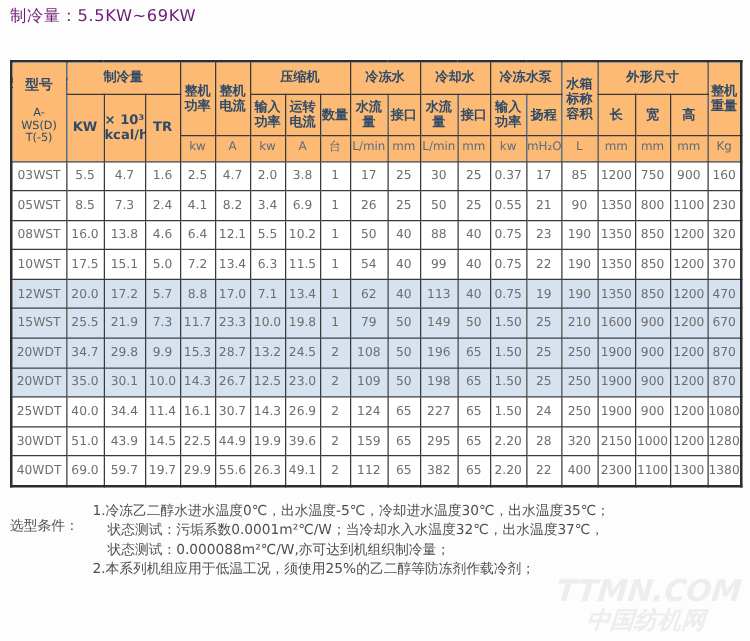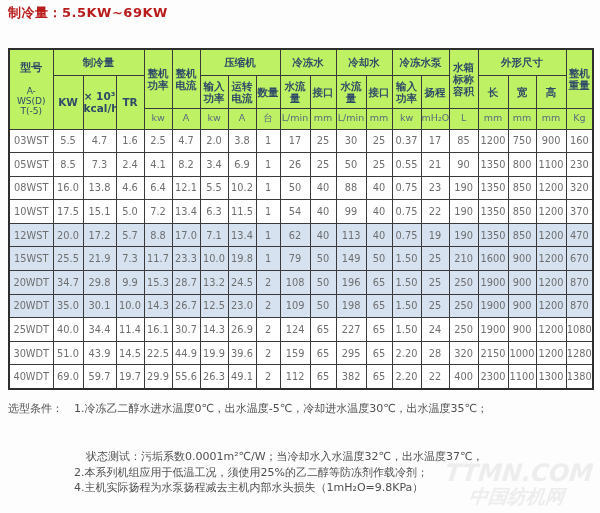--- a/index.html
+++ b/index.html
@@ -3,37 +3,37 @@
 <meta charset="utf-8">
 <style>
   html,body{margin:0;padding:0;}
   body{
     width:600px;height:513px;position:relative;overflow:hidden;
     background:#fdfdfd;
     font-family:"DejaVu Sans","Liberation Sans",sans-serif;
   }
   .doc-title{
     position:absolute;top:4px;left:8px;
-    font-size:13px;font-weight:bold;color:#b91c1c;letter-spacing:.5px;
+    font-size:13px;font-weight:normal;color:#701a75;letter-spacing:.5px;
   }
   .doc-legend{
     position:absolute;top:23px;left:8px;
     font-size:11.5px;color:#4a4a4a;letter-spacing:.2px;margin-top:36px;
   }
   table.spec{
     position:absolute;top:48px;left:8px;width:584px;
     border-collapse:collapse;table-layout:fixed;
     border:2px solid #2e2e2e;
   }
   .spec th,.spec td{
     border:1px solid #3a3a3a;text-align:center;vertical-align:middle;
     padding:0;overflow:hidden;
   }
   .spec thead th{
-    background:#bef264;color:#2f4b68;
+    background:#fdba74;color:#2f4b68;
     font-size:10.5px;font-weight:bold;
     white-space:pre-line;line-height:1.15;
   }
   .spec thead tr.grp-row th{height:25px;}
   .spec thead tr.sub-row th{height:27px;text-align:center;}
   .spec thead tr.unit-row th{
     height:20px;font-weight:normal;color:#5b6c7e;font-size:9.5px;
     white-space:nowrap;
   }
   .spec th .model-label{font-size:11px;font-weight:bold;display:block;}
@@ -41,22 +41,22 @@
   .spec tbody td{
     height:22.6px;font-size:9.8px;color:#6e6e6e;background:#ffffff;
     white-space:nowrap;
   }
   .spec tbody tr.band td{background:#d6e2f0;}
   .notes{
     position:absolute;top:401px;left:8px;width:560px;
     font-size:11px;color:#4f4f4f;line-height:15.4px;
   }
   .notes .note-line{position:relative;padding-left:66px;}
-  .notes .note-line .note-label{position:absolute;left:0;top:0;}
-  .notes .note-line.indent-1{padding-left:78px;margin-top:33px;}
+  .notes .note-line .note-label{position:absolute;left:0;top:12px;}
+  .notes .note-line.indent-1{padding-left:78px;}
   .watermark{
     position:absolute;right:2px;bottom:6px;width:160px;
     text-align:center;color:#ededed;font-weight:bold;font-style:italic;
     transform:skewX(-6deg);pointer-events:none;
   }
   .watermark .wm1{font-size:24px;line-height:24px;}
   .watermark .wm2{font-size:19px;line-height:22px;}
 </style>
 </head>
 <body>
@@ -396,20 +396,20 @@
       </tr>
     </tbody>
 </table>
 
 <div class="notes">
   <div class="note-line">
     <span class="note-label">选型条件：</span>
     <span>1.冷冻乙二醇水进水温度0℃，出水温度-5℃，冷却进水温度30℃，出水温度35℃；</span>
   </div>
   <div class="note-line indent-1"><span>状态测试：污垢系数0.0001m²℃/W；当冷却水入水温度32℃，出水温度37℃，</span></div>
+  <div class="note-line indent-1"><span>状态测试：0.000088m²℃/W,亦可达到机组织制冷量；</span></div>
   <div class="note-line"><span>2.本系列机组应用于低温工况，须使用25%的乙二醇等防冻剂作载冷剂；</span></div>
-  <div class="note-line"><span>4.主机实际扬程为水泵扬程减去主机内部水头损失（1mH₂O=9.8KPa）</span></div>
 </div>
 
 <div class="watermark">
   <div class="wm1">TTMN.COM</div>
   <div class="wm2">中国纺机网</div>
 </div>
 
 </body></html>

